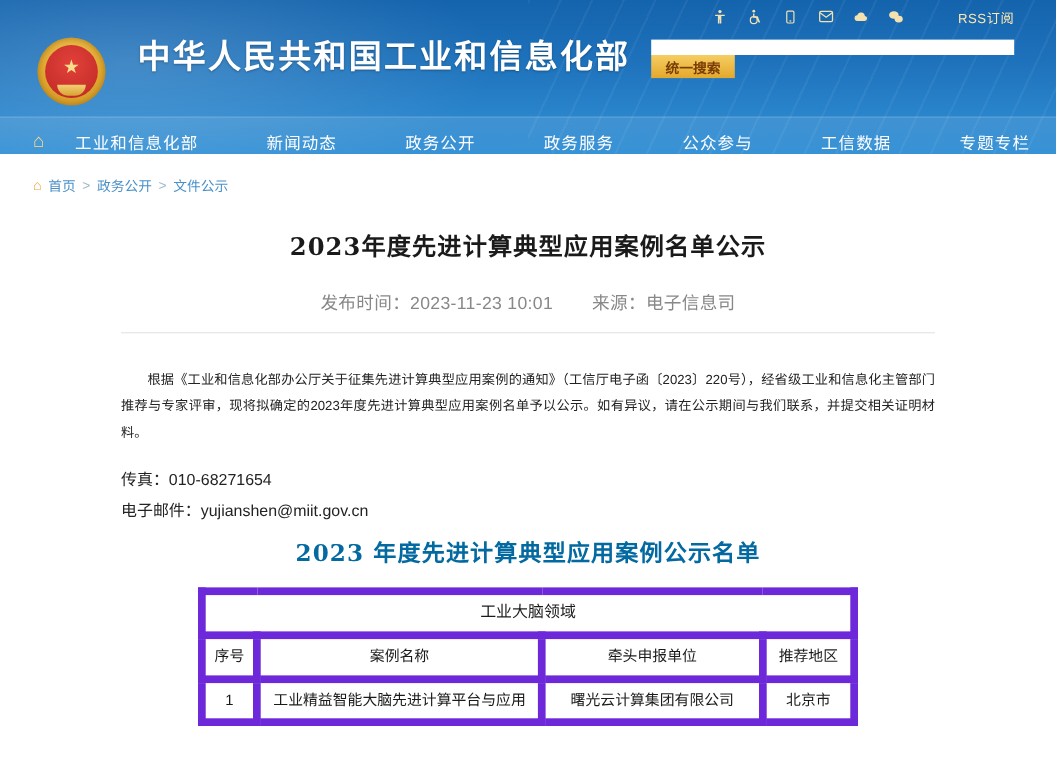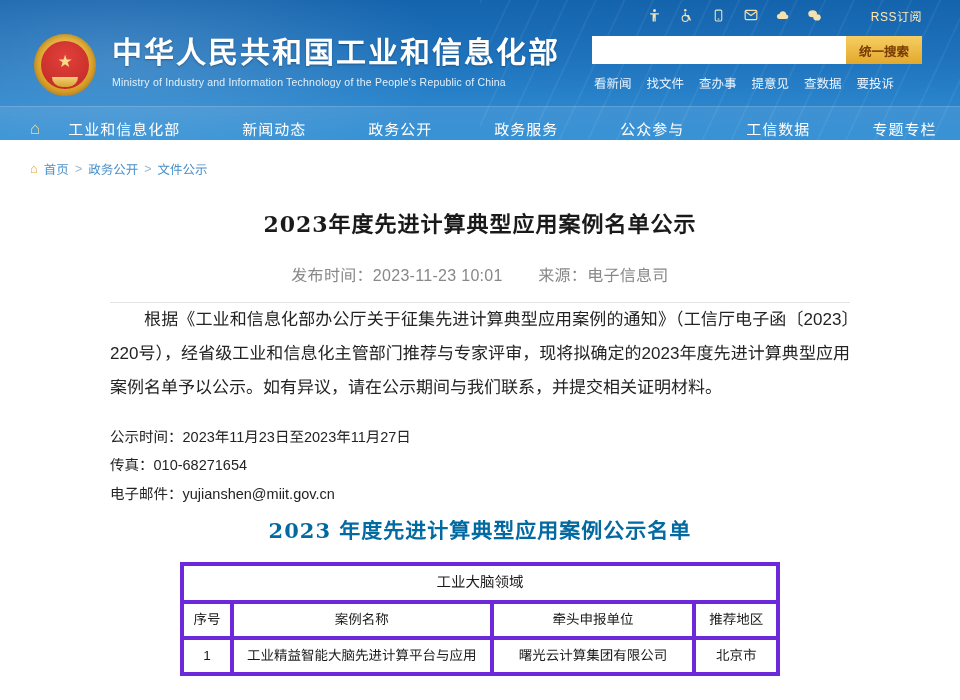--- a/index.html
+++ b/index.html
@@ -102,21 +102,21 @@
   .emblem .gear {
     position: absolute;
     left: 50%; bottom: 9px;
     transform: translateX(-50%);
     width: 26px; height: 10px;
     border-radius: 0 0 13px 13px;
     background: linear-gradient(180deg, #f2cf74, #d9a333);
   }
 
   .title-block {
-    margin-left: 16px;
+    margin-left: 29px;
     padding-top: 4px;
   }
   .site-title-cn {
     font-family: "DejaVu Serif", "Liberation Serif", serif;
     font-size: 30px;
     font-weight: 700;
     color: #ffffff;
     letter-spacing: 2px;
     text-shadow: 0 1px 2px rgba(0,0,0,.3);
     line-height: 1.15;
@@ -131,20 +131,21 @@
   }
 
   .search-area {
     margin-left: auto;
     padding-top: 4px;
     width: 330px;
   }
   .search-row {
     display: flex;
     height: 28px;
+    flex-direction: column;
   }
   .search-input {
     flex: 1 1 auto;
     border: none;
     outline: none;
     background: #ffffff;
     padding: 0 10px;
     font-size: 12px;
     color: #333;
     font-family: "Liberation Sans", sans-serif;
@@ -243,21 +244,22 @@
   }
   .doc-meta .gap { display: inline-block; width: 26px; }
   .divider {
     margin: 16px auto 0;
     width: 100%;
     height: 1px;
     background: #e3e3e3;
   }
 
   .body-text {
-    font-size: 17px;
+    margin-top: 30px;
+    font-size: 12px;
     line-height: 2.0;
     color: #232323;
     text-align: justify;
   }
   .body-text p { margin: 0; }
   .indent { text-indent: 2em; }
 
   .info-list {
     margin-top: 18px;
     font-size: 14.5px;
@@ -281,21 +283,21 @@
     margin: 18px auto 0;
     width: 600px;
   }
   table.listing {
     border-collapse: collapse;
     width: 100%;
     font-size: 13.5px;
     color: #1a1a1a;
   }
   table.listing td {
-    border: 4px solid #6d28d9;
+    border: 7px solid #6d28d9;
     padding: 6px 4px;
     text-align: center;
     line-height: 1.5;
     white-space: nowrap;
   }
   td.section-head {
     text-align: left;
     padding-left: 8px;
     font-size: 14.5px;
   }
@@ -352,35 +354,26 @@
   <div class="banner-main">
     <div class="emblem">
       <div class="ring"></div>
       <div class="inner"></div>
       <div class="star">★</div>
       <div class="gear"></div>
     </div>
 
     <div class="title-block">
       <div class="site-title-cn">中华人民共和国工业和信息化部</div>
-      <div class="site-title-en">Ministry of Industry and Information Technology of the People's Republic of China</div>
     </div>
 
     <div class="search-area">
       <div class="search-row">
         <input class="search-input" type="text" placeholder="" style="">
         <button class="search-btn">统一搜索</button>
-      </div>
-      <div class="quick-links">
-        <a>看新闻</a>
-        <a>找文件</a>
-        <a>查办事</a>
-        <a>提意见</a>
-        <a>查数据</a>
-        <a>要投诉</a>
       </div>
     </div>
   </div>
 
   <div class="nav">
     <div class="home-icon">⌂</div>
     <div class="nav-item">工业和信息化部</div>
     <div class="nav-item">新闻动态</div>
     <div class="nav-item">政务公开</div>
     <div class="nav-item">政务服务</div>
@@ -409,21 +402,20 @@
     <span>来源：电子信息司</span>
   </div>
 
   <div class="divider"></div>
 
   <div class="body-text">
     <p class="indent">根据《工业和信息化部办公厅关于征集先进计算典型应用案例的通知》（工信厅电子函〔2023〕220号），经省级工业和信息化主管部门推荐与专家评审，现将拟确定的2023年度先进计算典型应用案例名单予以公示。如有异议，请在公示期间与我们联系，并提交相关证明材料。</p>
   </div>
 
   <div class="info-list">
-    <div>公示时间：2023年11月23日至2023年11月27日</div>
     <div>传真：010-68271654</div>
     <div>电子邮件：yujianshen@miit.gov.cn</div>
   </div>
 
   <div class="list-title">2023 年度先进计算典型应用案例公示名单</div>
 
   <div class="tbl-wrap">
     <table class="listing">
       <tbody>
           <tr>

